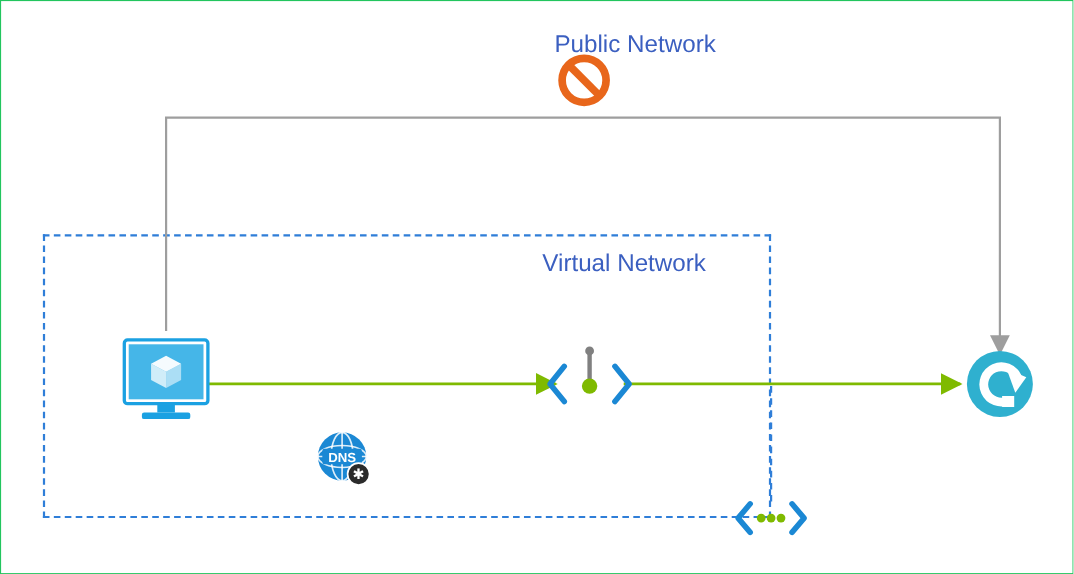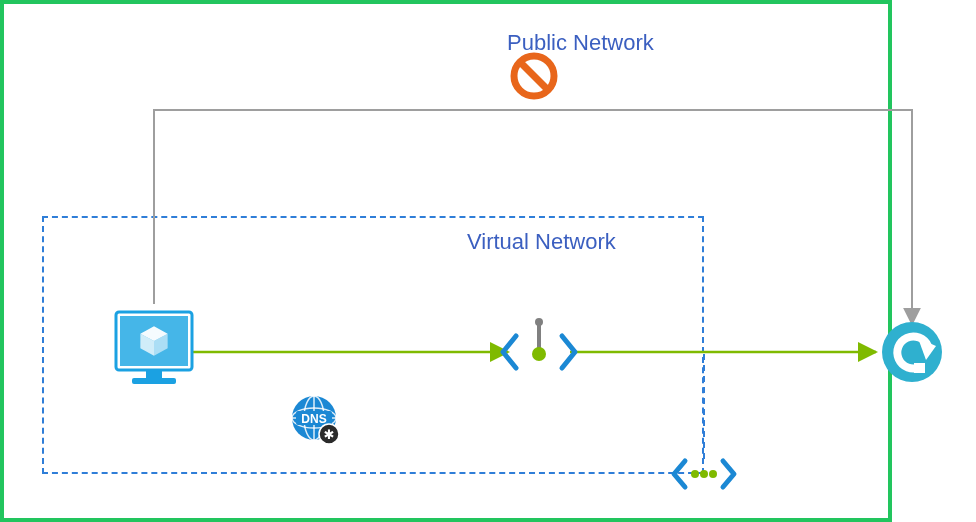--- a/index.html
+++ b/index.html
@@ -5,24 +5,24 @@
   html, body {
     margin: 0;
     padding: 0;
     width: 976px;
     height: 522px;
     font-family: "Segoe UI", Arial, sans-serif;
     background: #ffffff;
   }
   .canvas {
     position: relative;
-    width: 892px;
+    width: 976px;
     height: 522px;
     box-sizing: border-box;
-    border: 4px solid #22c55e;
+    border: 1px solid #22c55e;
   }
   .label {
     position: absolute;
     font-size: 22px;
     color: #3b5fc0;
     white-space: nowrap;
   }
   .vnet-box {
     position: absolute;
     border: 2px dashed #2f7ed8;
@@ -37,21 +37,21 @@
 </style>
 </head>
 <body>
 
 <div class="canvas">
 
   <div class="vnet-box" style="left:38px; top:212px; width:662px; height:258px;"></div>
 
   <div class="label" style="left:503px; top:26px;">Public Network</div>
 
-  <div class="label" style="left:463px; top:225px;text-align:center;">Virtual Network</div>
+  <div class="label" style="left:492px; top:225px;text-align:center;">Virtual Network</div>
 
   <svg class="overlay" viewBox="0 0 976 522">
     <defs>
       <marker id="arrow-green" viewBox="0 0 10 10" refX="9" refY="5" markerWidth="8" markerHeight="8" orient="auto">
         <path d="M0,0 L10,5 L0,10 z" fill="#7fba00"></path>
       </marker>
       <marker id="arrow-gray" viewBox="0 0 10 10" refX="9" refY="5" markerWidth="9" markerHeight="9" orient="auto">
         <path d="M0,0 L10,5 L0,10 z" fill="#9e9e9e"></path>
       </marker>
     </defs>

